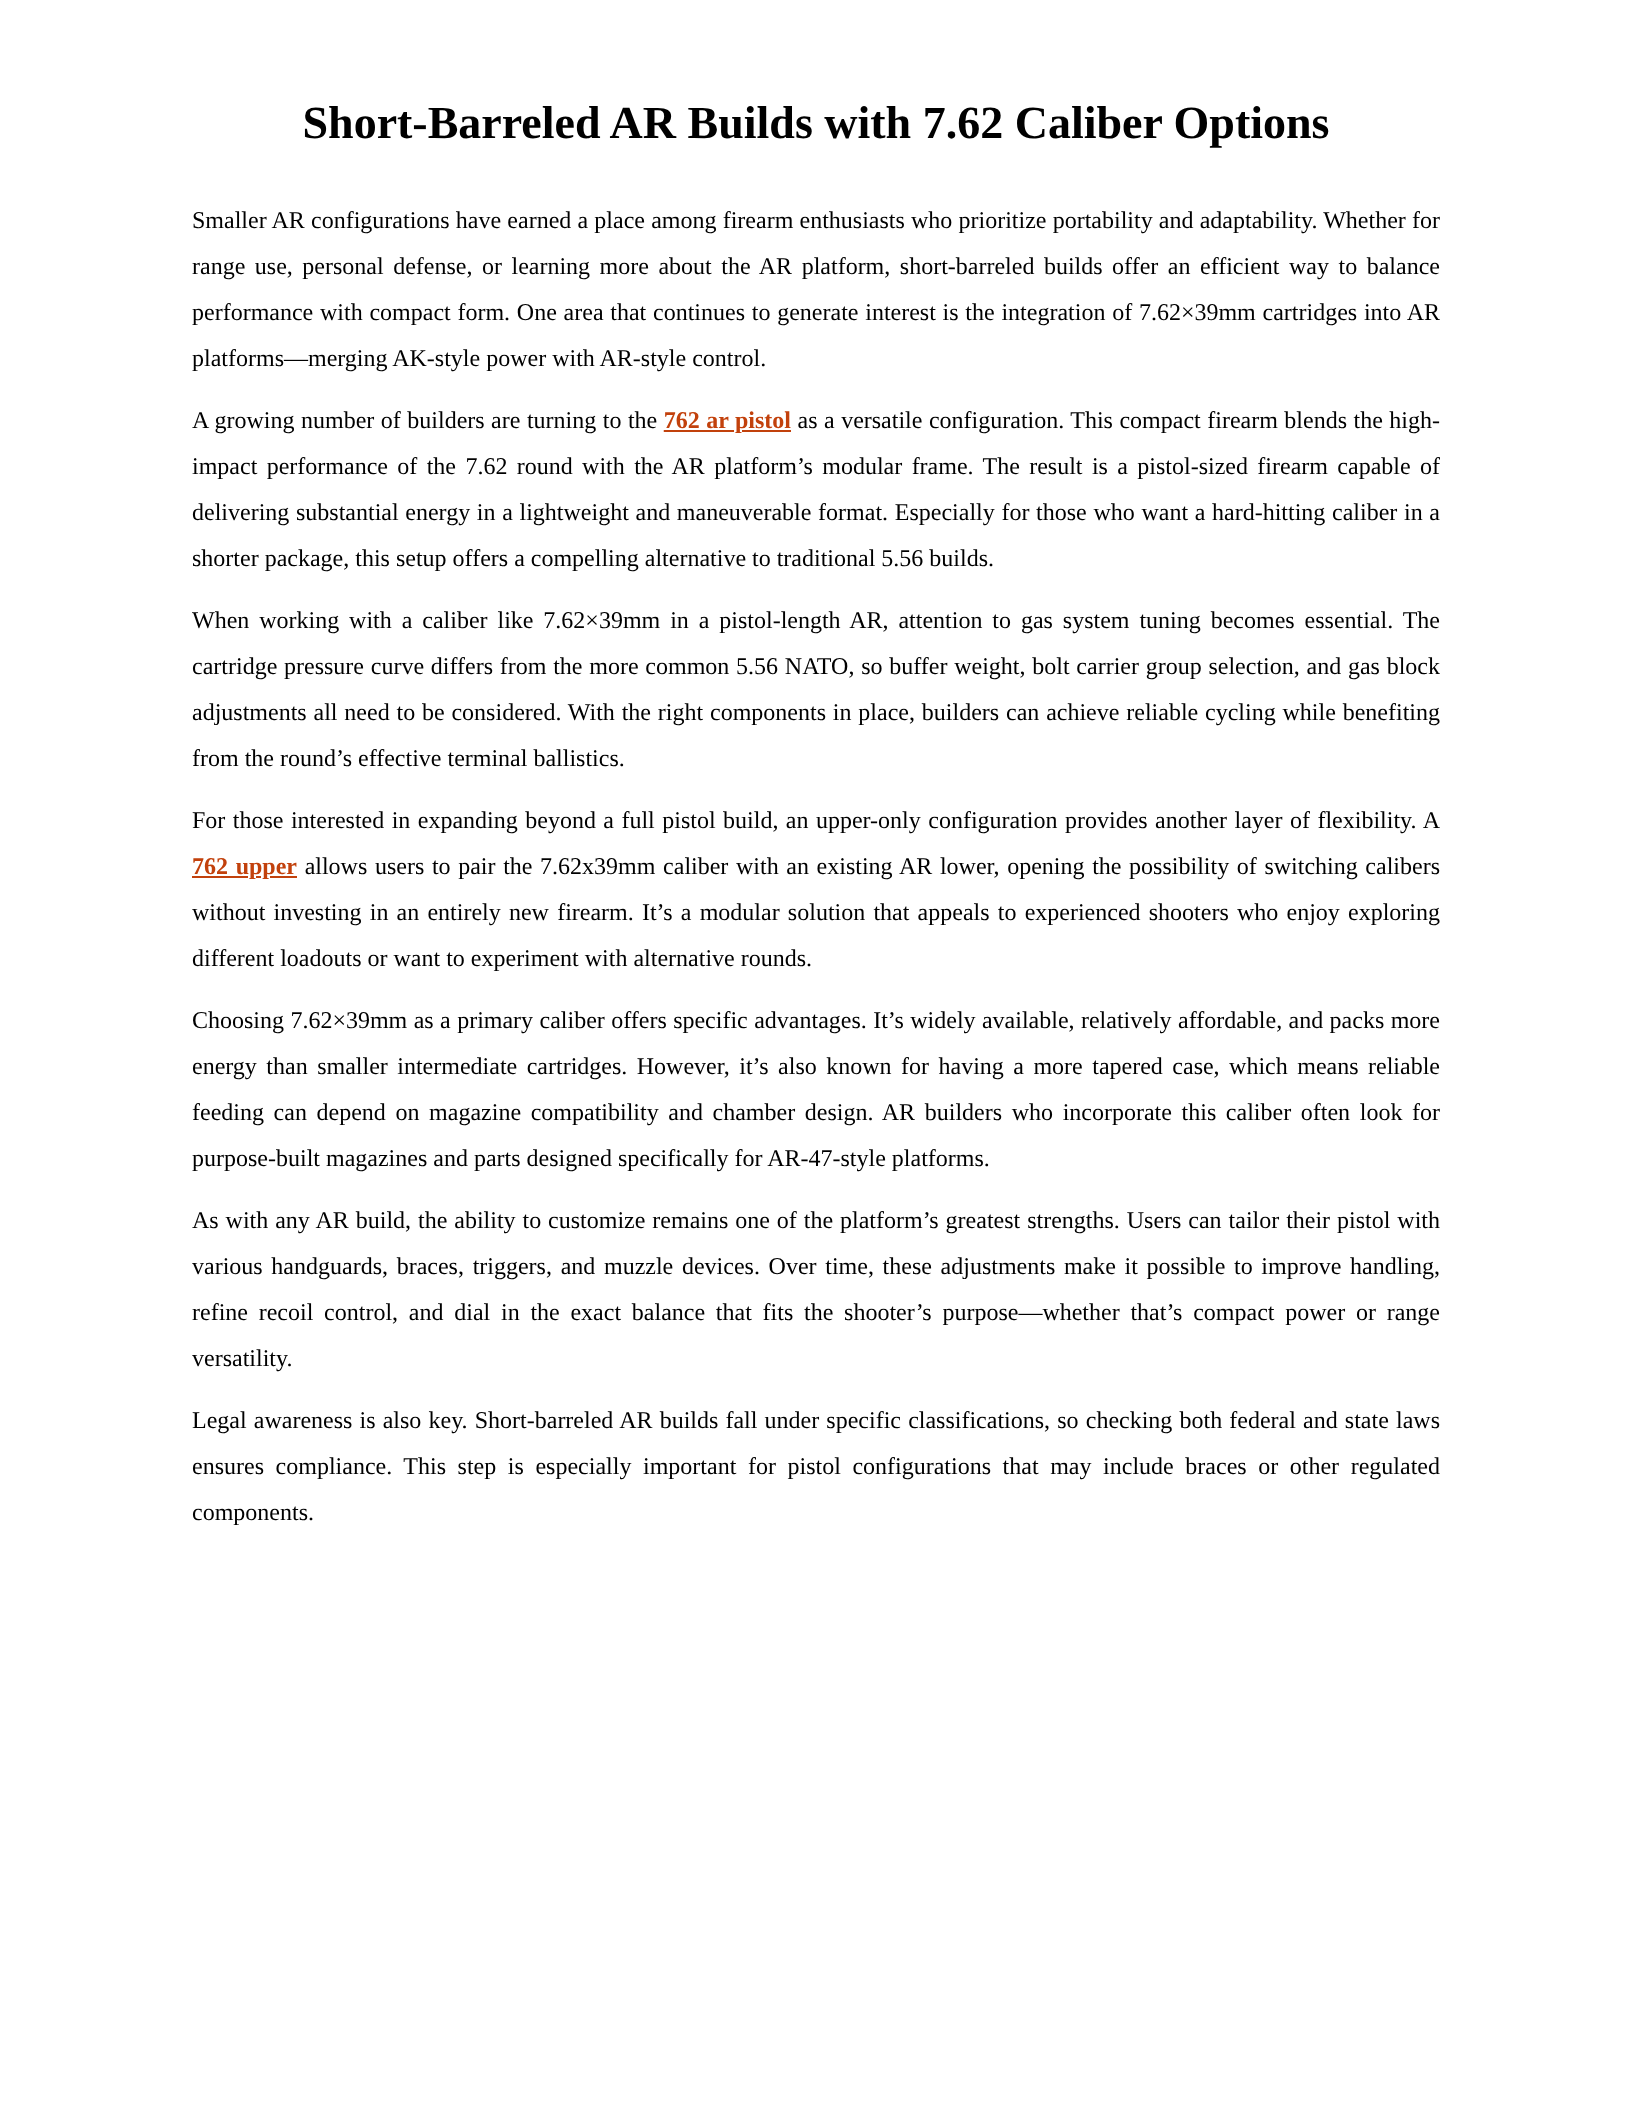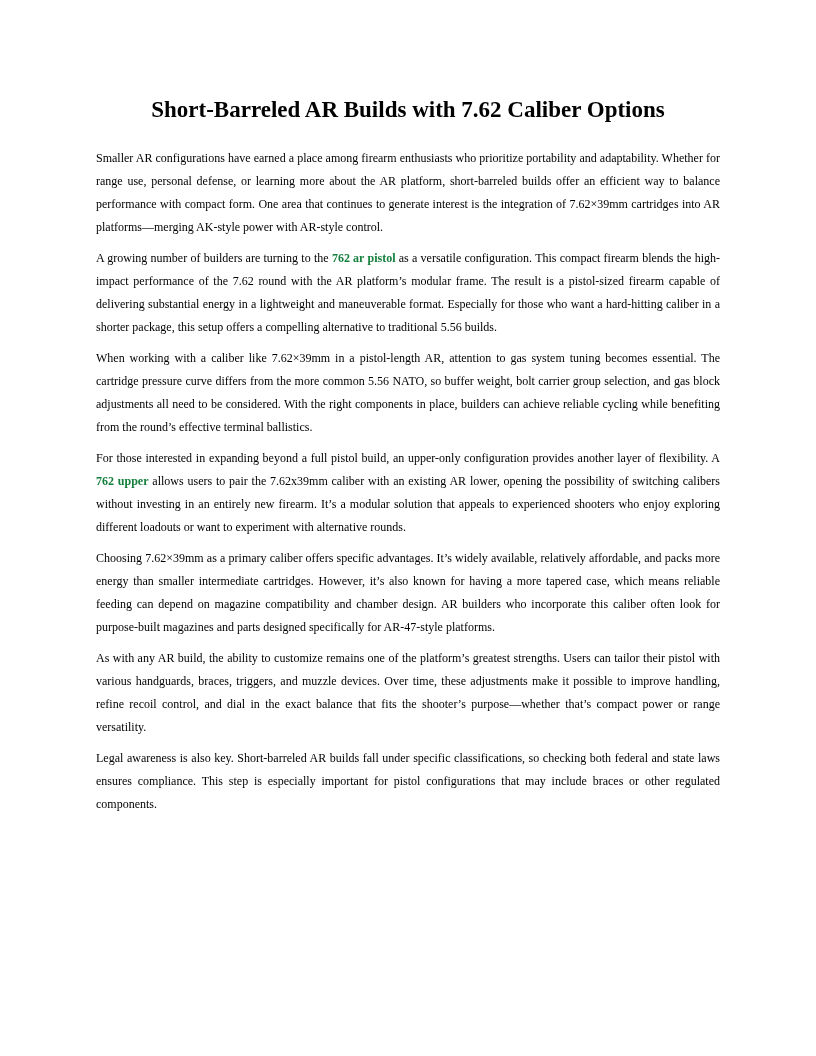--- a/index.html
+++ b/index.html
@@ -6,41 +6,42 @@
     margin: 0;
     padding: 0;
     background: #ffffff;
   }
   .page {
     position: relative;
     width: 816px;
     height: 1056px;
     box-sizing: border-box;
     background: #ffffff;
-    padding: 96px 96px 0 96px;
+    padding: 48px 96px 0 96px;
     font-family: "Liberation Serif", "DejaVu Serif", serif;
     color: #000000;
     overflow: hidden;
   }
   .doc-title {
     font-size: 23px;
     line-height: 27px;
     font-weight: bold;
     text-align: center;
     margin: 0 0 24px 0;
   }
   .doc-paragraph {
     font-size: 12px;
     line-height: 23px;
     text-align: justify;
     margin: 0 0 8px 0;
   }
   a.doc-link {
-    color: #15803d;
+    color: #c2410c;
     font-weight: bold;
+    text-decoration: underline;
     cursor: pointer;
   }
 </style>
 </head>
 <body>
 
 <div class="page">
 
   <h1 class="doc-title">Short-Barreled AR Builds with 7.62 Caliber Options</h1>
 

